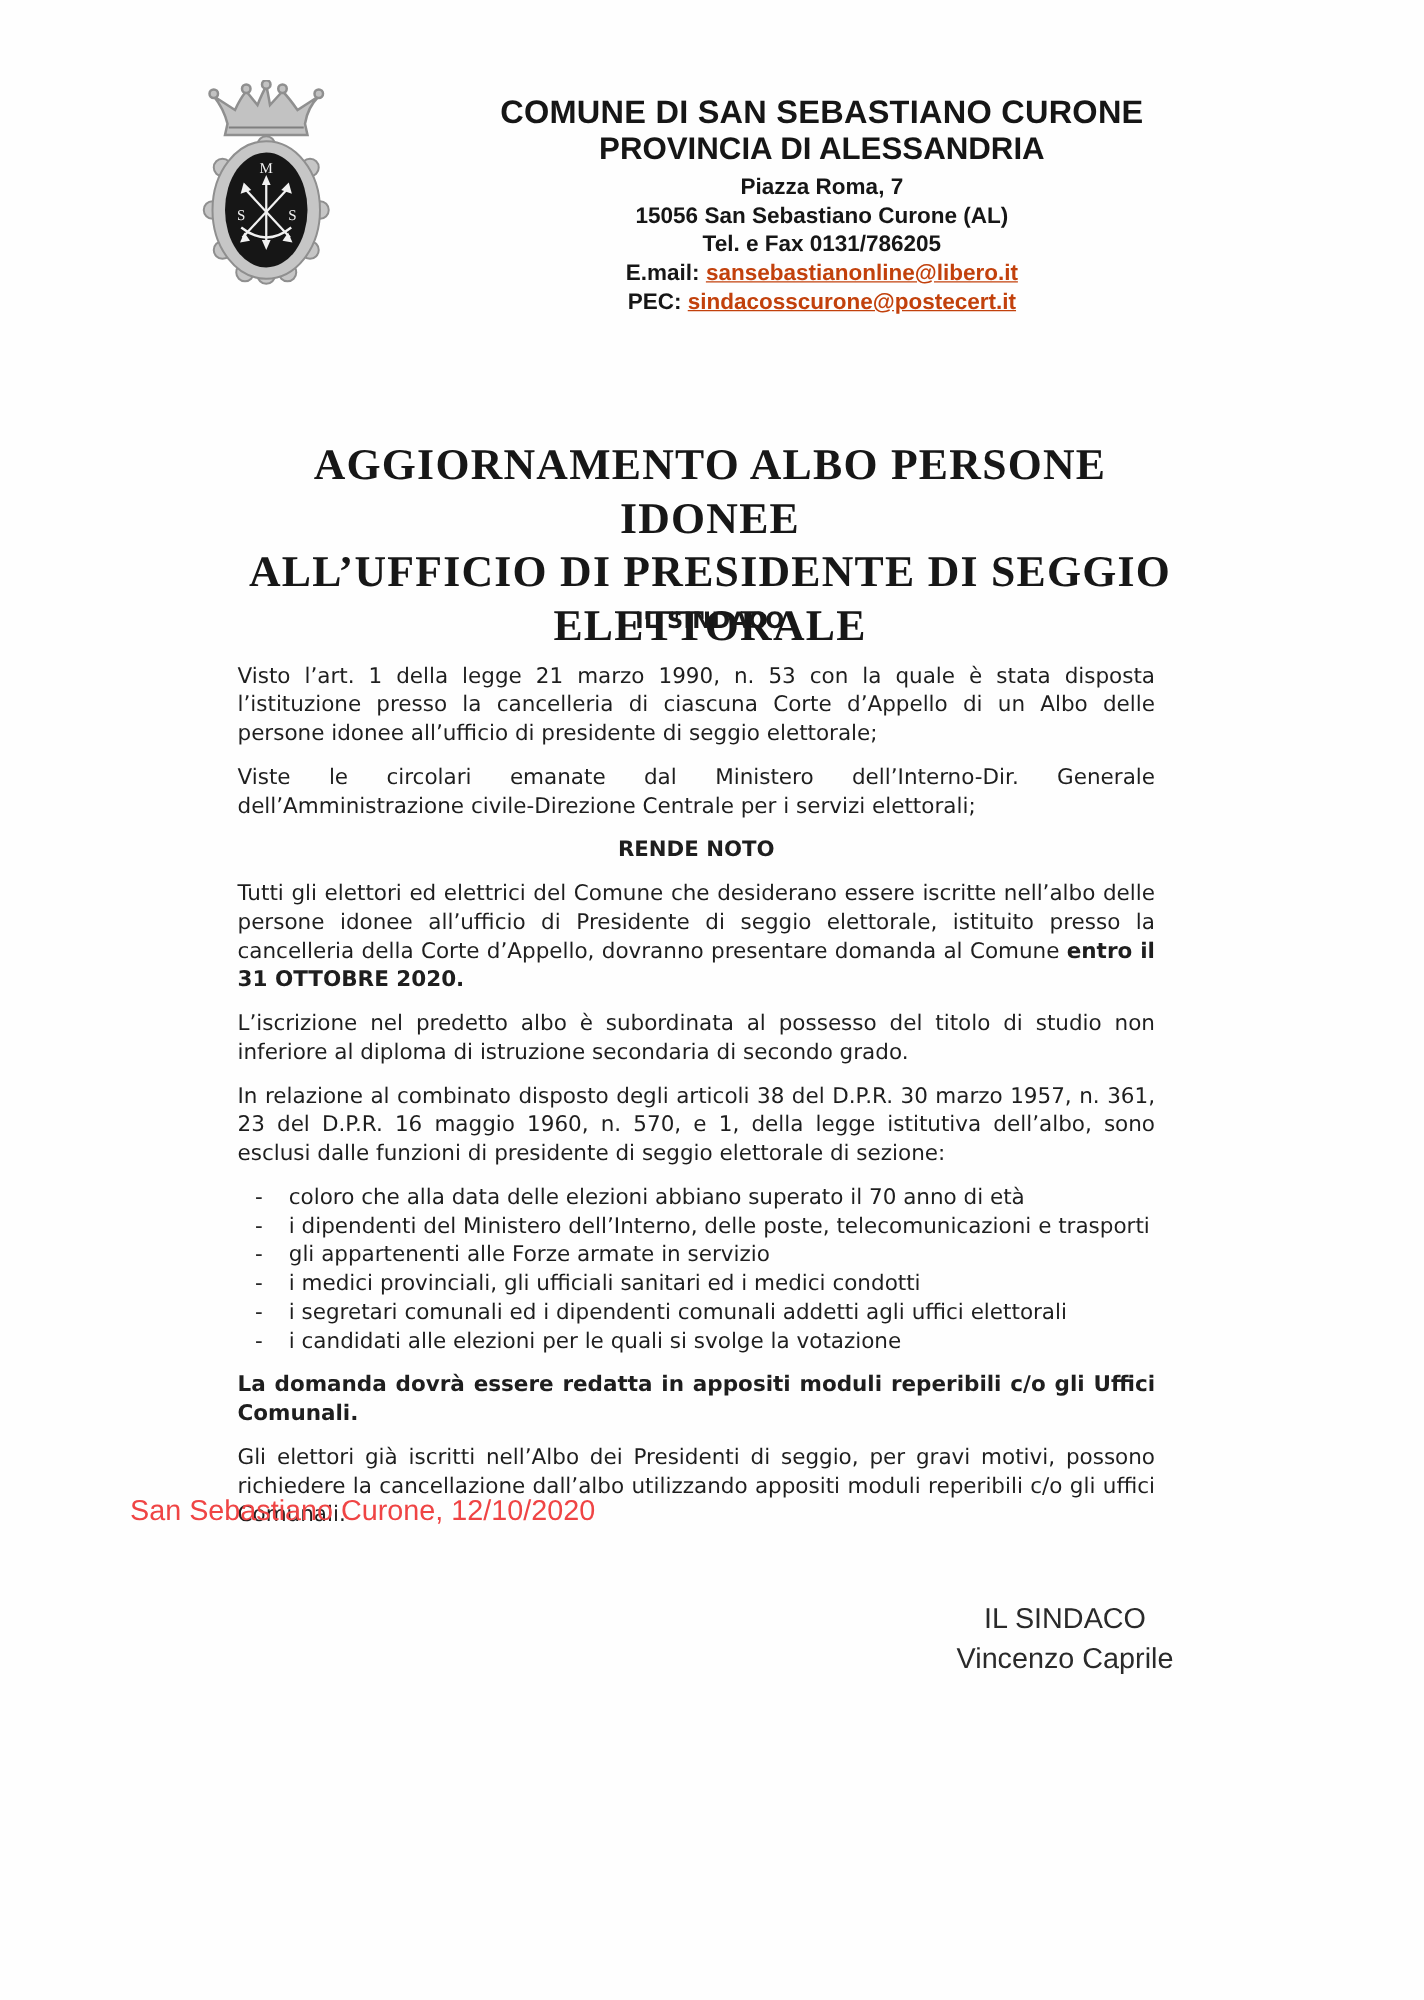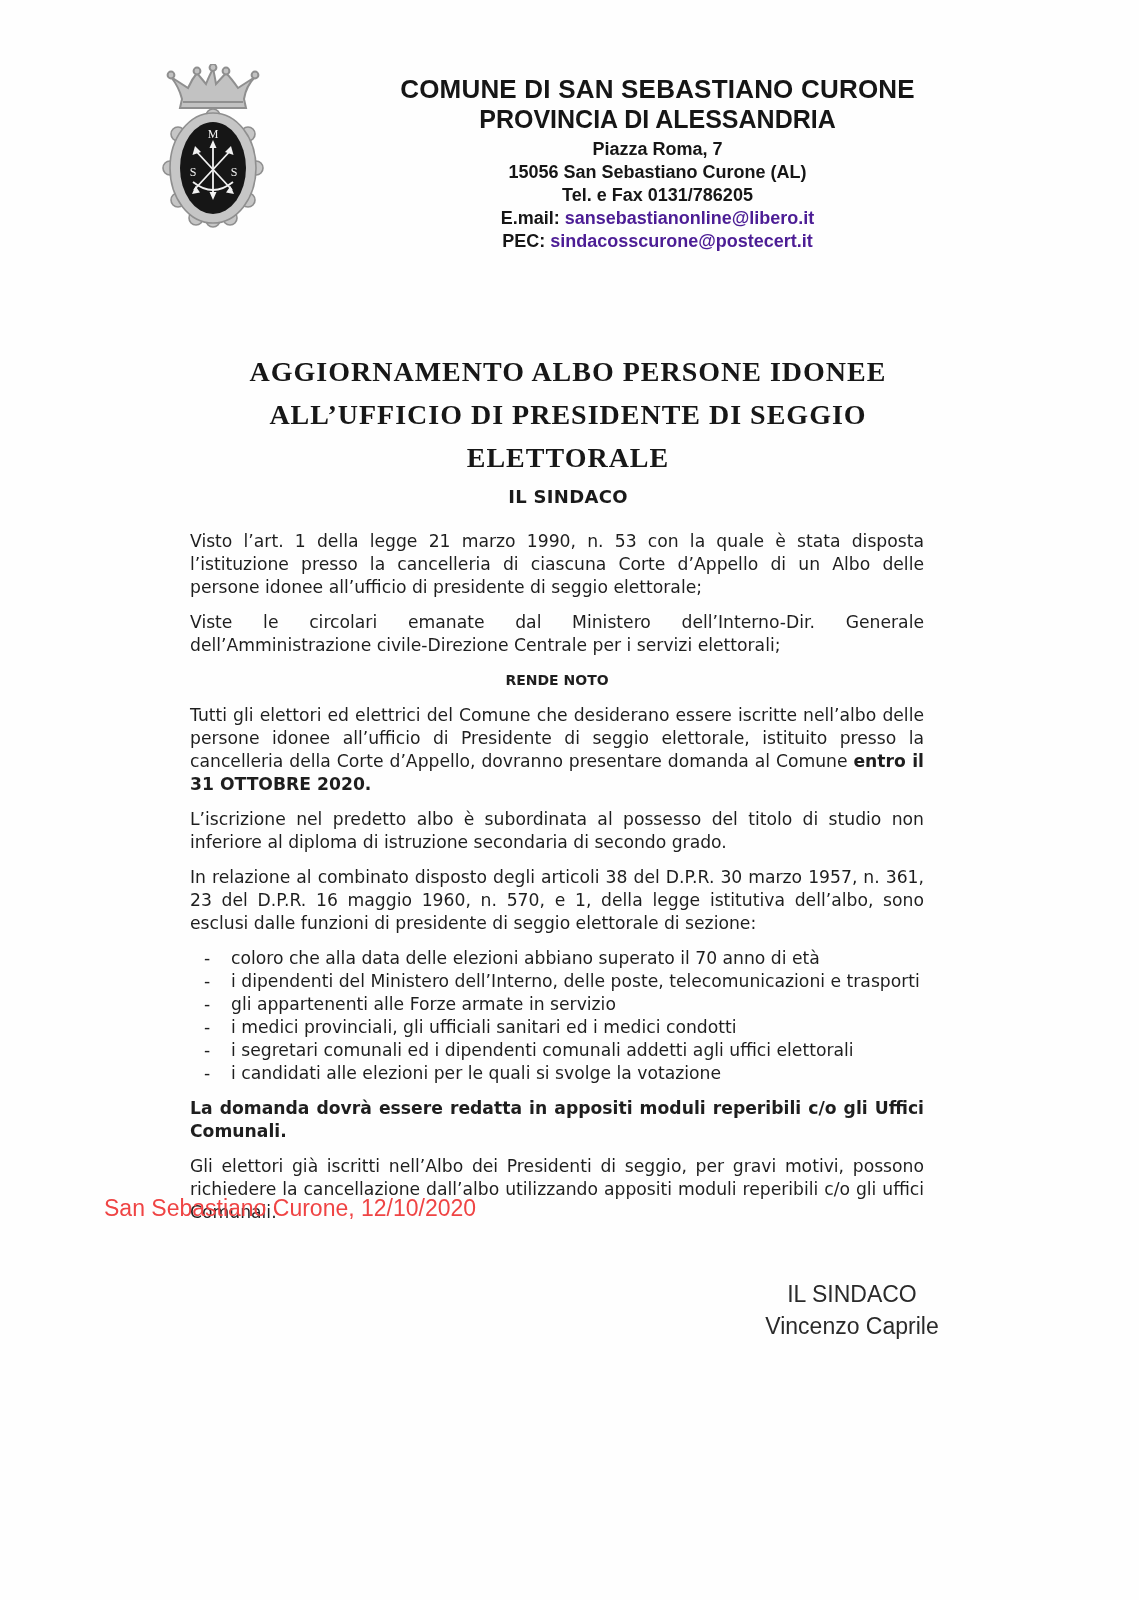--- a/index.html
+++ b/index.html
@@ -18,50 +18,50 @@
   .header-text {
     position: absolute; left: 330px; top: 74px; width: 655px;
     text-align: center;
     font-family: "Liberation Sans", sans-serif;
     color: #161616;
     font-weight: bold;
   }
   .org1 { font-size: 26px; line-height: 31px; letter-spacing: 0.2px; }
   .org2 { font-size: 25px; line-height: 29px; margin-bottom: 4px; }
   .addr { font-size: 18px; line-height: 23px; }
-  .doclink { color: #4c1d95; cursor: pointer; }
+  .doclink { color: #c2410c; text-decoration: underline; cursor: pointer; }
 
   
   .doc-title {
     position: absolute; left: 178px; top: 350px; width: 780px;
     text-align: center;
     font-family: "Liberation Serif", serif;
     font-weight: bold;
-    font-size: 28px; line-height: 43px;
+    font-size: 35px; line-height: 43px;
     letter-spacing: 1px;
     color: #171717;
   }
   .sindaco-head {
     position: absolute; left: 178px; top: 486px; width: 780px;
     text-align: center;
     font-family: "DejaVu Sans", sans-serif;
     font-weight: bold; font-size: 18px; letter-spacing: 0.3px;
     color: #1a1a1a;
   }
 
   
   .body-col {
     position: absolute; left: 178px; top: 518px; width: 758px;
     font-size: 17.2px; line-height: 23px;
     text-align: justify;
     color: #1e1e1e;
   }
   .body-col p { margin: 12px; }
   .rende-noto {
-    text-align: center; font-weight: bold; font-size: 14px;
+    text-align: center; font-weight: bold; font-size: 17px;
     margin-top: 23px;
   }
   .b { font-weight: bold; }
   .excl-list { margin: 0; }
   .excl-item { display: flex; text-align: left; }
   .excl-item .dash { width: 27px; padding-left: 26px; flex: 0 0 53px; }
   .gap-par { margin-top: 25px; font-weight: bold; }
 
   
   .place-date {

